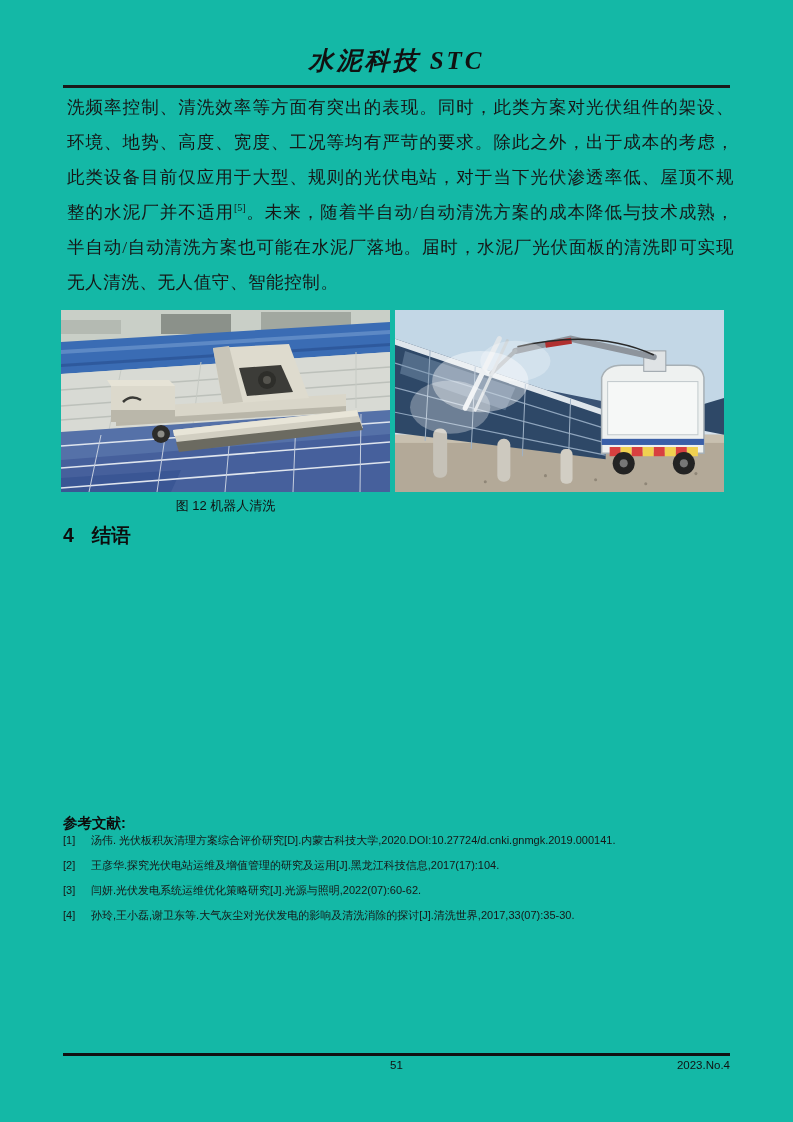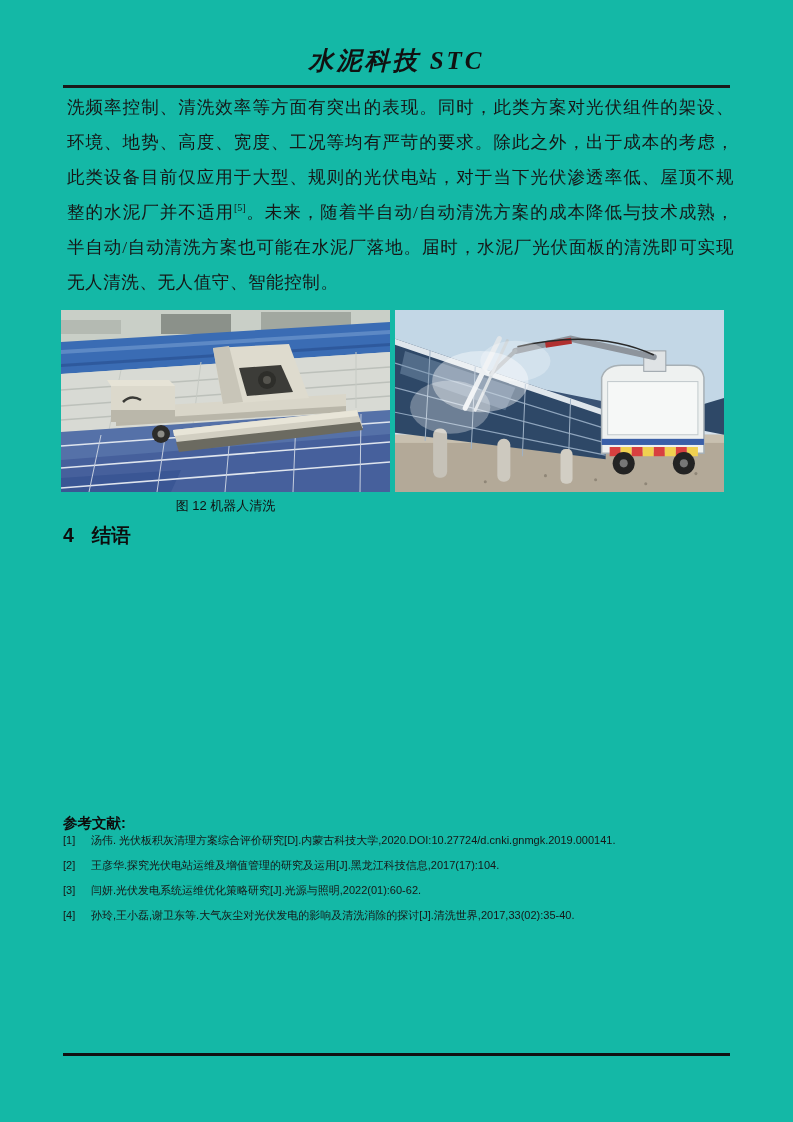--- a/index.html
+++ b/index.html
@@ -216,19 +216,23 @@
 
   </div>
 
   <h2 class="section-heading"><span>4</span><span class="sec-title">结语</span></h2>
 
 
   <div class="references">
     <div class="ref-heading">参考文献:</div>
     <div class="ref-item"><span class="ref-label">[1]</span><span>汤伟. 光伏板积灰清理方案综合评价研究[D].内蒙古科技大学,2020.DOI:10.27724/d.cnki.gnmgk.2019.000141.</span></div>
     <div class="ref-item"><span class="ref-label">[2]</span><span>王彦华.探究光伏电站运维及增值管理的研究及运用[J].黑龙江科技信息,2017(17):104.</span></div>
-    <div class="ref-item"><span class="ref-label">[3]</span><span>闫妍.光伏发电系统运维优化策略研究[J].光源与照明,2022(01):60-62.</span></div>
-    <div class="ref-item"><span class="ref-label">[4]</span><span>孙玲,王小磊,谢卫东等.大气灰尘对光伏发电的影响及清洗消除的探讨[J].清洗世界,2017,33(02):35-40.</span></div>
+    <div class="ref-item"><span class="ref-label">[3]</span><span>闫妍.光伏发电系统运维优化策略研究[J].光源与照明,2022(07):60-62.</span></div>
+    <div class="ref-item"><span class="ref-label">[4]</span><span>孙玲,王小磊,谢卫东等.大气灰尘对光伏发电的影响及清洗消除的探讨[J].清洗世界,2017,33(07):35-30.</span></div>
   </div>
 
   <div class="footer-rule"></div>
+  <div class="footer-row">
+    <span class="page-number">51</span>
+    <span class="issue-number">2023.No.4</span>
+  </div>
 
 </div>
 
 </body></html>

